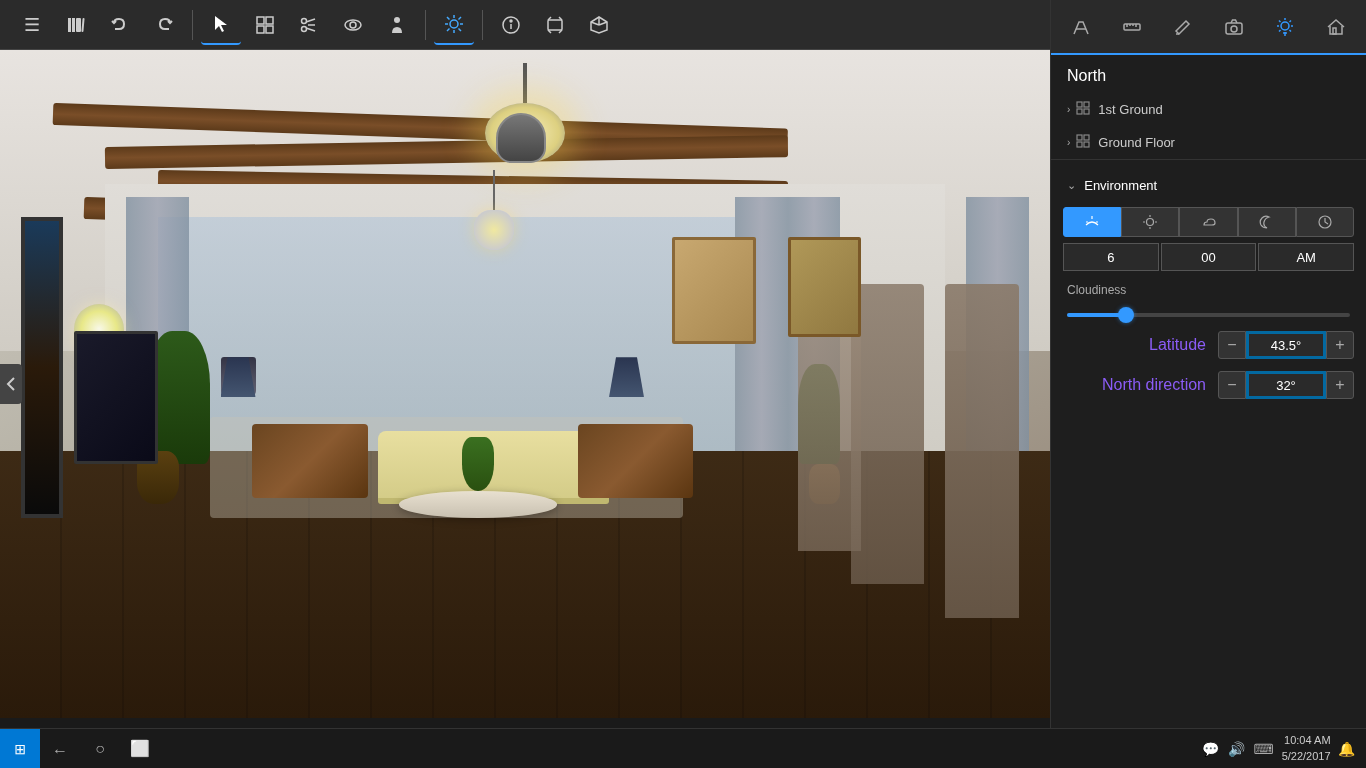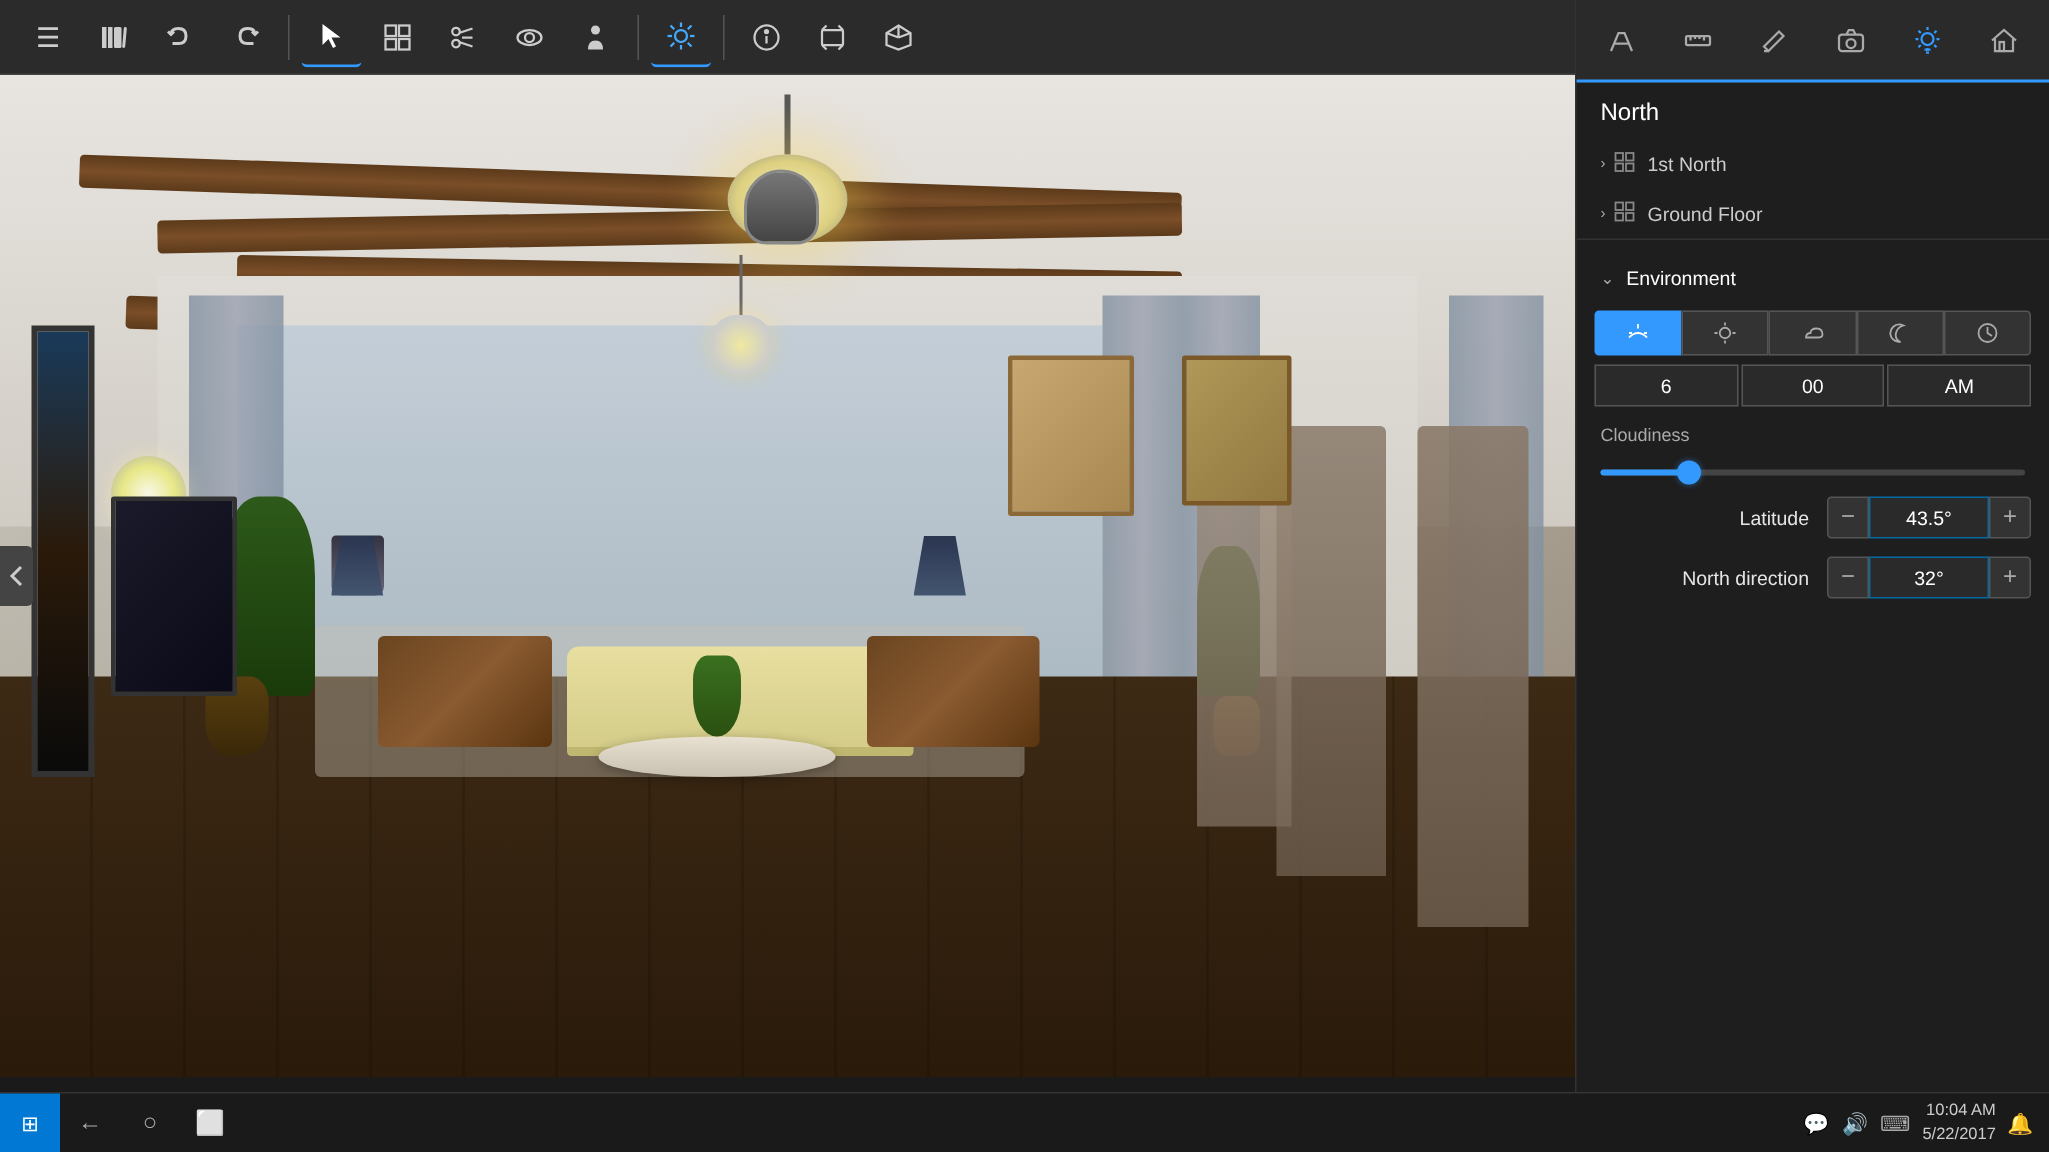--- a/index.html
+++ b/index.html
@@ -221,24 +221,24 @@
     .slider-thumb {
       width: 16px; height: 16px; background: #3399ff; border-radius: 50%;
       position: absolute; top: -6px; left: 18%; cursor: pointer;
       box-shadow: 0 0 4px rgba(51,153,255,0.5);
     }
 
     .number-row {
       display: flex; align-items: center; padding: 6px 12px;
     }
     .number-label {
-      color: #e5e5e5; font-size: 13px; flex: 1; text-align: right; padding-right: 12px;
+      color: #8b5cf6; font-size: 16px; flex: 1; text-align: right; padding-right: 12px;
     }
     .number-input {
-      width: 80px; height: 28px; background: #2a2a2a; border: 1px solid #0369a1;
+      width: 80px; height: 28px; background: #2a2a2a; border: 3px solid #0369a1;
       color: #fff; text-align: center; font-size: 13px; display: flex;
       align-items: center; justify-content: center;
     }
     .number-btn {
       width: 28px; height: 28px; background: #333; border: 1px solid #555;
       color: #aaa; display: flex; align-items: center; justify-content: center;
       cursor: pointer; font-size: 16px;
     }
     .number-btn.minus { border-radius: 3px 0 0 3px; }
     .number-btn.plus { border-radius: 0 3px 3px 0; }
@@ -499,21 +499,21 @@
     <div class="tree-item expandable">
       <span class="chevron">›</span>
       <span class="item-icon">
         <svg width="14" height="14" viewBox="0 0 14 14" fill="none" stroke="#888" stroke-width="1.2">
             <rect x="1" y="1" width="5" height="5"></rect>
             <rect x="8" y="1" width="5" height="5"></rect>
             <rect x="1" y="8" width="5" height="5"></rect>
             <rect x="8" y="8" width="5" height="5"></rect>
           </svg>
       </span>
-      <span>1st North</span>
+      <span>1st Ground</span>
     </div>
 
     <div class="tree-item expandable">
       <span class="chevron">›</span>
       <span class="item-icon">
         <svg width="14" height="14" viewBox="0 0 14 14" fill="none" stroke="#888" stroke-width="1.2">
             <rect x="1" y="1" width="5" height="5"></rect>
             <rect x="8" y="1" width="5" height="5"></rect>
             <rect x="1" y="8" width="5" height="5"></rect>
             <rect x="8" y="8" width="5" height="5"></rect>

